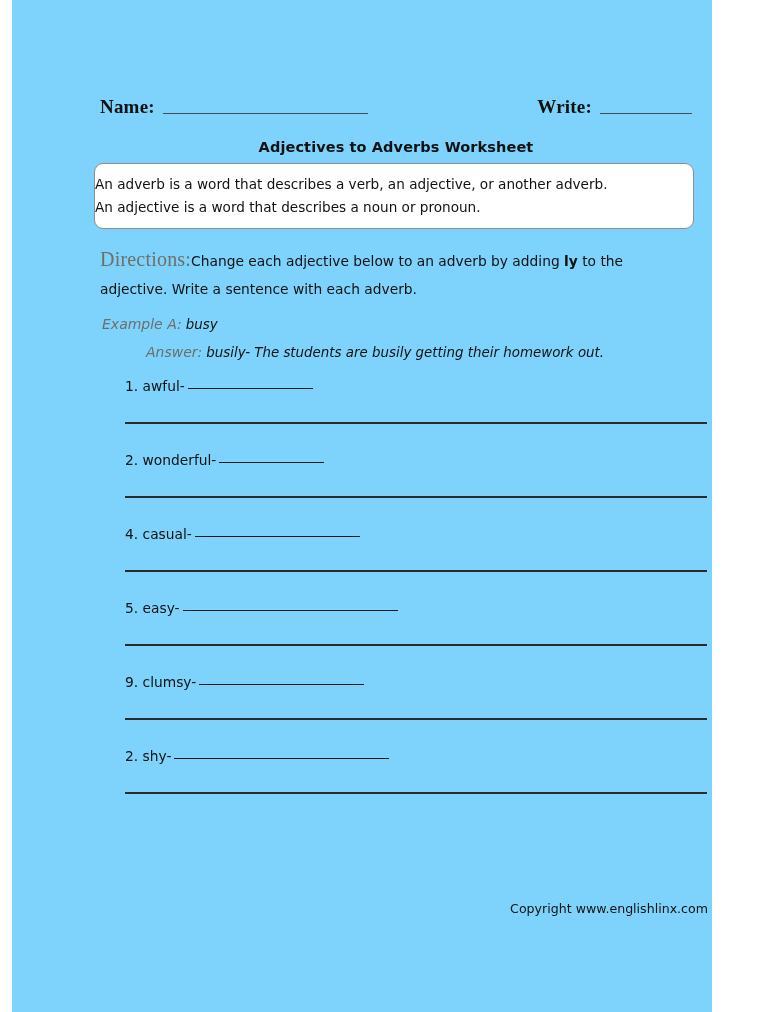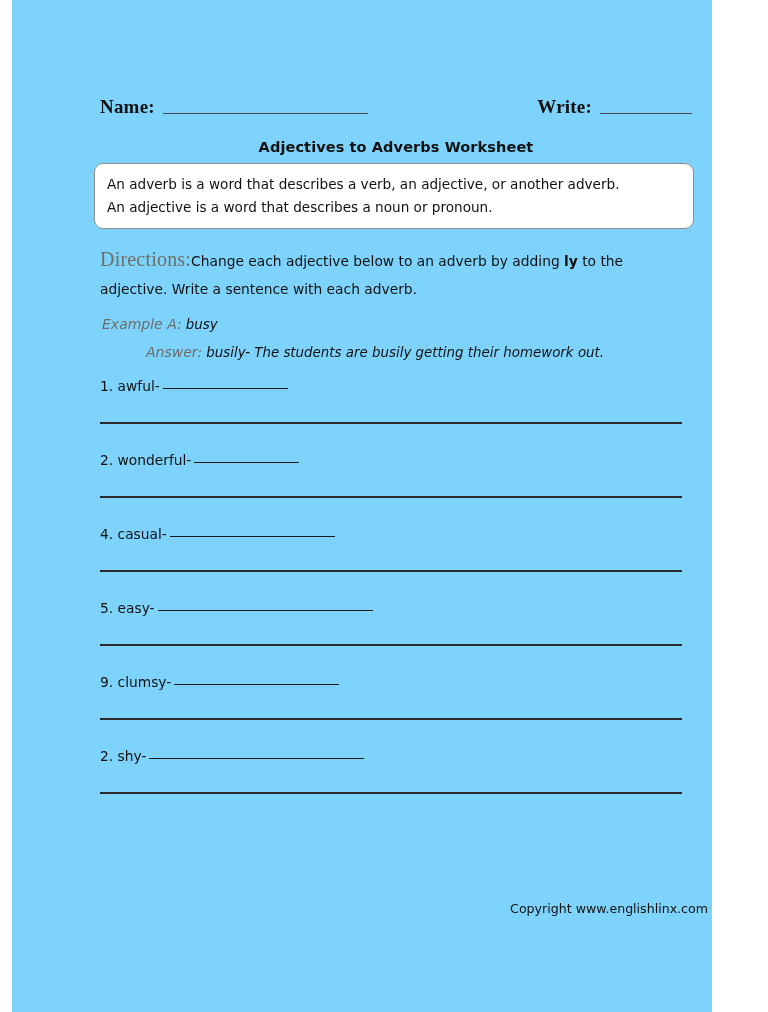--- a/index.html
+++ b/index.html
@@ -76,21 +76,21 @@
   
   .definition-box {
     position: absolute;
     left: 82px;
     top: 163px;
     width: 600px;
     height: 66px;
     border: 1.1px solid #8d8d8d;
     border-radius: 9px;
     box-sizing: border-box;
-    padding: 9px 0 0 12px;
+    padding: 9px 0 0 0;
     background: #ffffff;
   }
   .definition-line {
     font-size: 13.6px;
     color: #111111;
     line-height: 23px;
     white-space: nowrap;
   }
 
   
@@ -139,21 +139,21 @@
     margin-left: 4px;
   }
 
   
   .questions {
     position: absolute;
     left: 88px;
     top: 376px;
     width: 584px;
   }
-  .question-item { position: relative; }
+  .question-item { position: relative; margin-left: 25px; }
   .question-prompt {
     font-size: 13.8px;
     color: #111111;
     white-space: nowrap;
     line-height: 20px;
   }
   .blank {
     display: inline-block;
     border-bottom: 1.7px solid #1a1a1a;
     margin-left: 3px;

